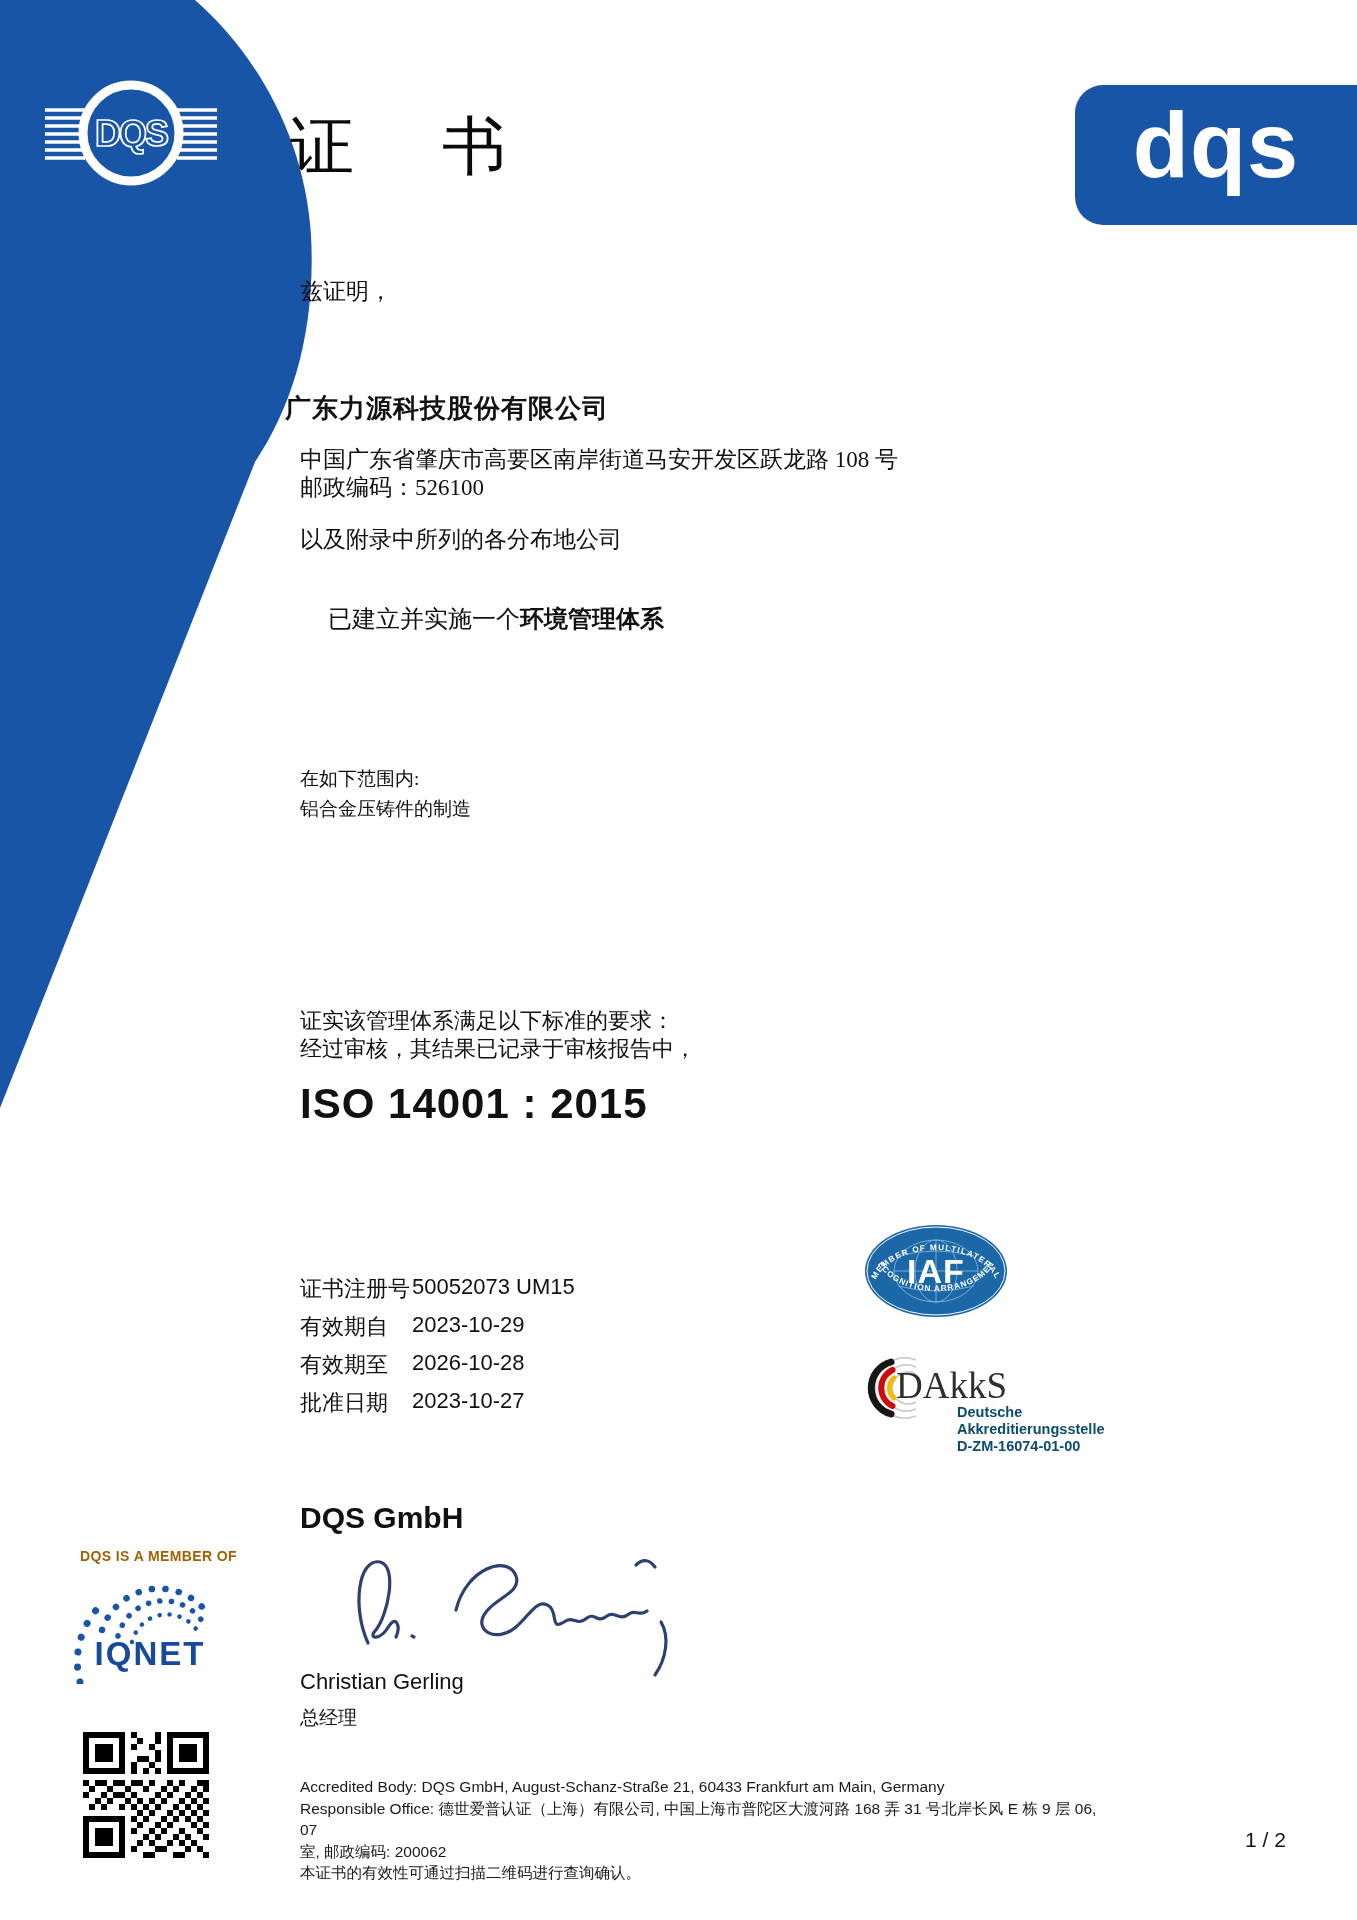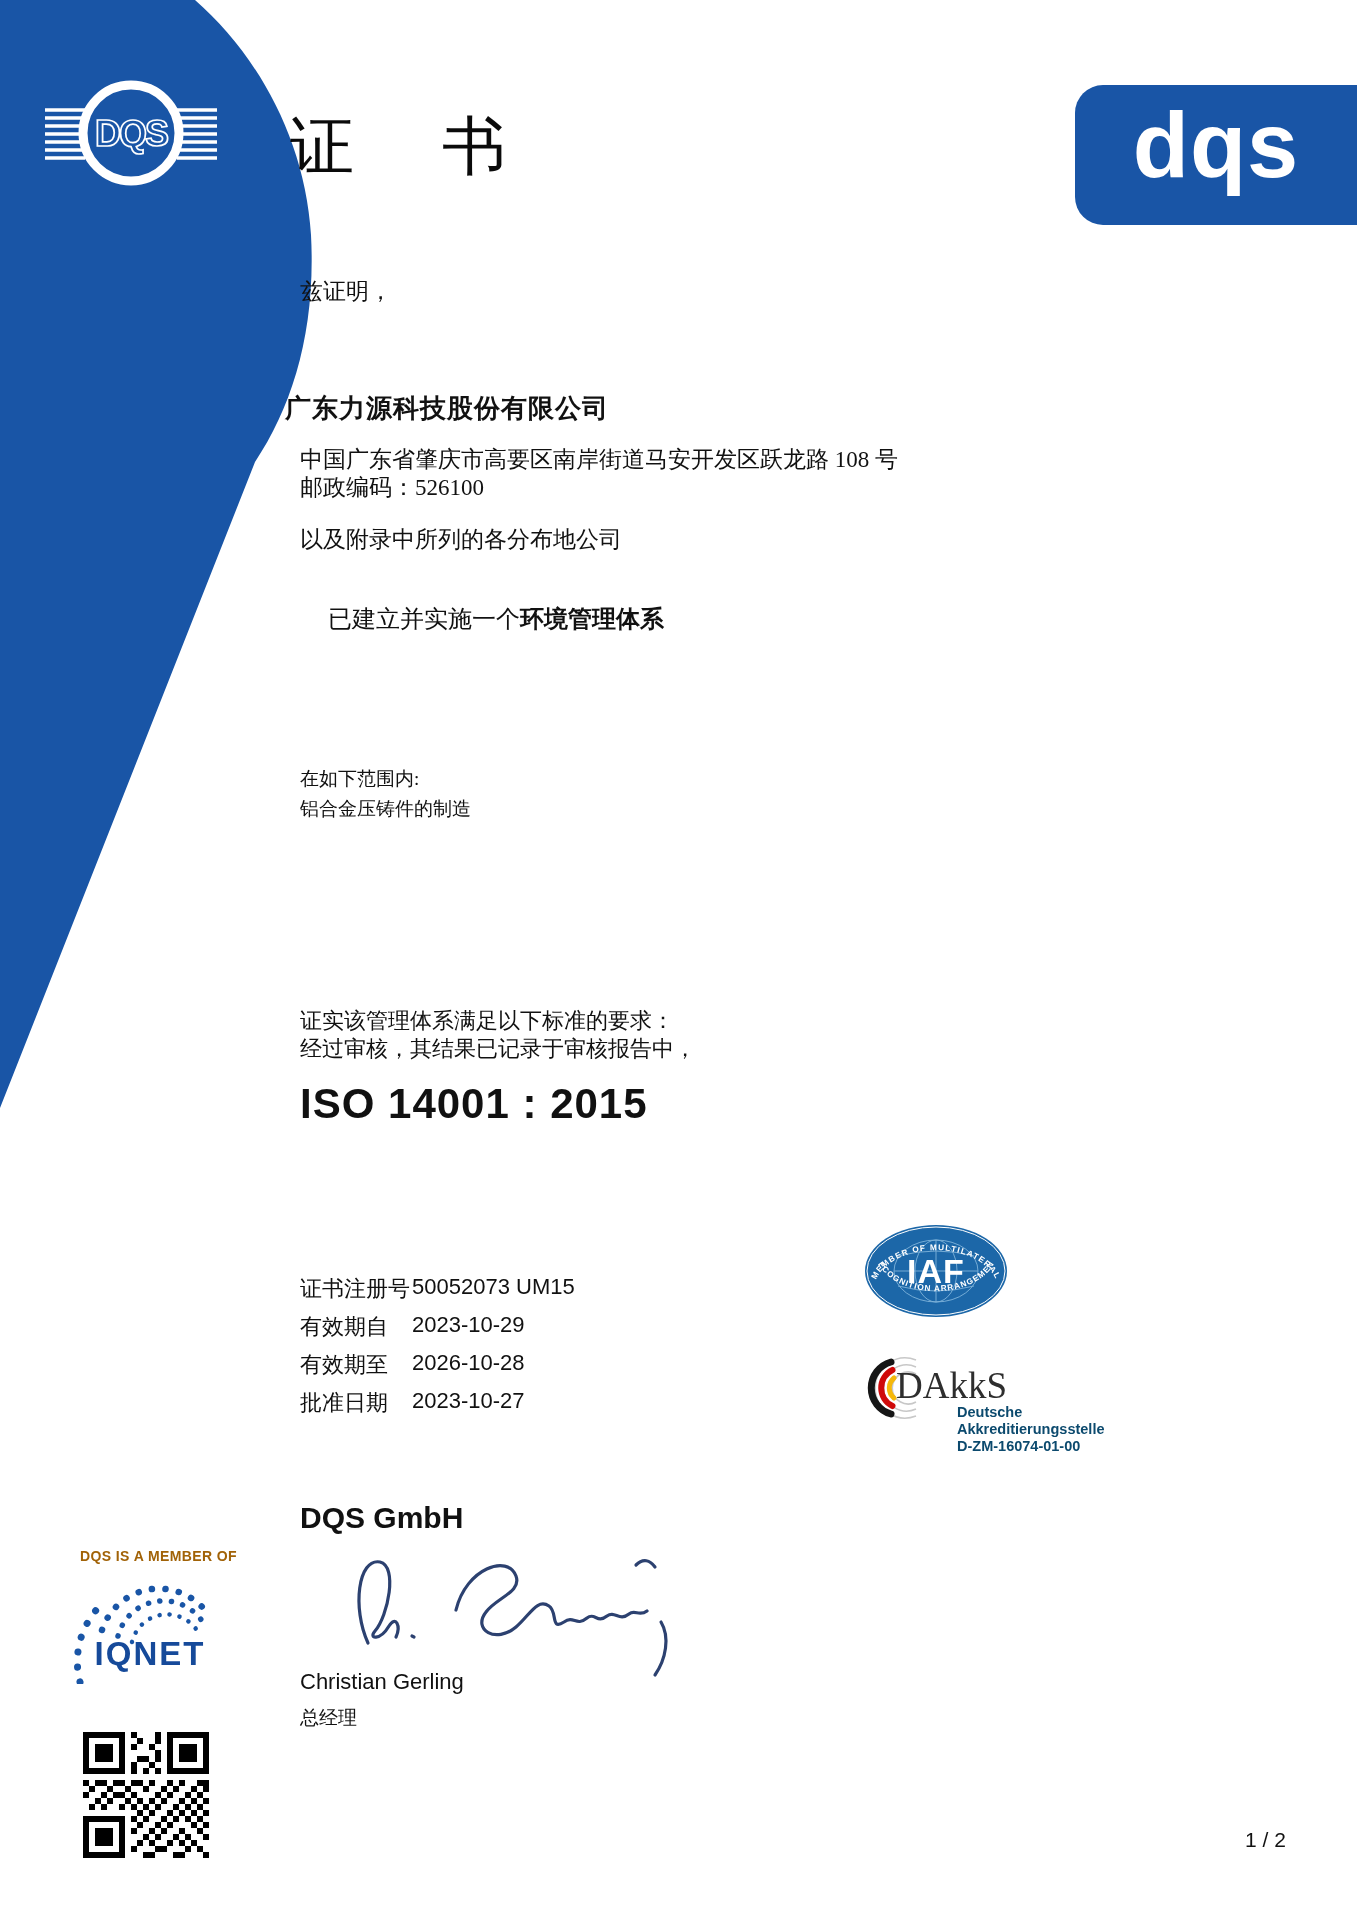--- a/index.html
+++ b/index.html
@@ -233,15 +233,21 @@
                M48 84h6v6h-6z M60 84h6v6h-6z M78 84h6v6h-6z M90 84h6v6h-6z M102 84h6v6h-6z M114 84h6v6h-6z
                M54 90h6v6h-6z M72 90h6v6h-6z M84 90h6v6h-6z M108 90h6v6h-6z M120 90h6v6h-6z
                M48 96h6v6h-6z M66 96h6v6h-6z M78 96h6v6h-6z M96 96h6v6h-6z M114 96h6v6h-6z
                M60 102h6v6h-6z M72 102h6v6h-6z M90 102h6v6h-6z M102 102h6v6h-6z M120 102h6v6h-6z
                M54 108h6v6h-6z M66 108h6v6h-6z M84 108h6v6h-6z M96 108h6v6h-6z M108 108h6v6h-6z
                M48 114h6v6h-6z M72 114h6v6h-6z M78 114h6v6h-6z M102 114h6v6h-6z M114 114h6v6h-6z
                M60 120h6v6h-6z M66 120h6v6h-6z M90 120h6v6h-6z M96 120h6v6h-6z M120 120h6v6h-6z"></path>
     </g>
   </svg>
 
+  <div class="abs footer">
+    <div>Accredited Body: DQS GmbH, August-Schanz-Straße 21, 60433 Frankfurt am Main, Germany</div>
+    <div>Responsible Office: 德世爱普认证（上海）有限公司, 中国上海市普陀区大渡河路 168 弄 31 号北岸长风 E 栋 9 层 06, 07</div>
+    <div>室, 邮政编码: 200062</div>
+    <div>本证书的有效性可通过扫描二维码进行查询确认。</div>
+  </div>
   <div class="abs page-num sans">1 / 2</div>
 
 </div>
 
 </body></html>

